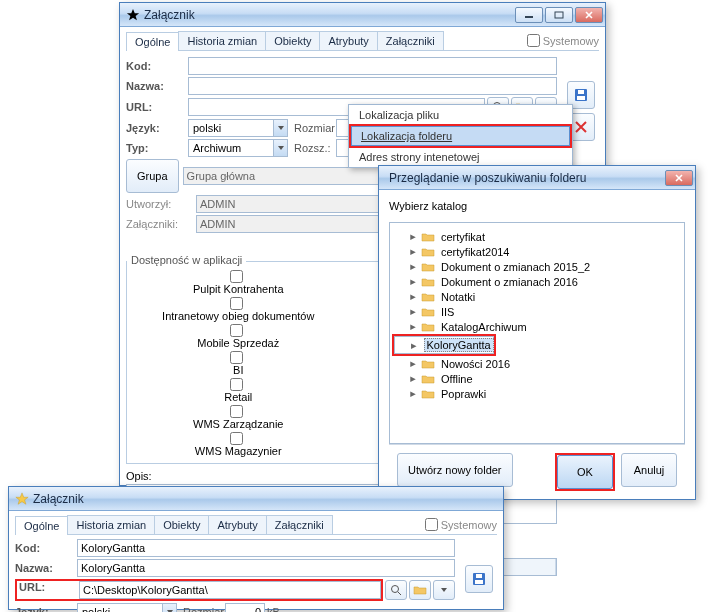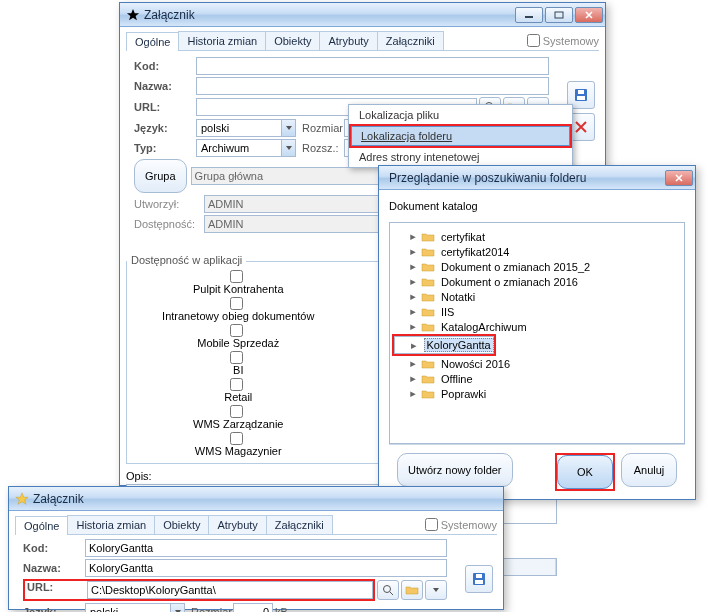--- a/index.html
+++ b/index.html
@@ -12,28 +12,28 @@
   .tb-btn { width: 28px; height: 16px; margin-left: 2px; border: 1px solid #6b8fb8; background: linear-gradient(#f5f9fe,#cde0f5); border-radius: 2px; display: flex; align-items: center; justify-content: center; font-size: 9px; font-family: Arial; }
   .tb-btn.close { background: linear-gradient(#f2b3ae,#d96b60); color: #fff; }
   .tb-btn svg { display: block; }
 
   .client { padding: 4px 6px 6px; position: relative; }
 
   .tabs { display: flex; border-bottom: 1px solid #b9cde2; }
   .tab { padding: 3px 8px; border: 1px solid #b9cde2; border-bottom: none; background: #eef4fb; margin-right: -1px; color: #1a2b45; }
   .tab.active { background: #fff; position: relative; top: 1px; }
 
-  .row { display: flex; align-items: center; margin: 2px 8px; }
+  .row { display: flex; align-items: center; margin: 2px 0; }
   .lbl { width: 62px; color: #555; font-weight: bold; }
   .inp { flex: 1; height: 18px; border: 1px solid #a7bcd4; padding: 1px 3px; background: #fff; }
   .inp.grey { background: #f0f0f0; color: #666; }
   .sel { width: 100px; height: 18px; border: 1px solid #a7bcd4; background: #fff; display: flex; align-items: center; justify-content: space-between; padding: 0 0 0 4px; }
   .sel .arr { width: 14px; height: 16px; background: linear-gradient(#e8f1fc,#c4dbf3); border-left: 1px solid #a7bcd4; display:flex;align-items:center;justify-content:center;}
   .mini { width: 42px; color:#555; margin-left:6px; }
-  .btn { height: 20px; border: 1px solid #a7bcd4; border-radius: 10px; background: linear-gradient(#fbfdff,#e2edf9); padding: 16px 10px; display:flex;align-items:center; }
+  .btn { height: 20px; border: 1px solid #a7bcd4; border-radius: 3px; background: linear-gradient(#fbfdff,#e2edf9); padding: 16px 10px; display:flex;align-items:center; }
   .iconbtn { width: 22px; height: 20px; border:1px solid #a7bcd4; border-radius:3px; background:linear-gradient(#fbfdff,#e2edf9); display:flex;align-items:center;justify-content:center; margin-left:2px; }
 
   .grpbox { border:1px solid #b9cde2; padding:6px 8px 4px; margin:6px 0; position:relative; }
   .grpbox .legend { position:absolute; top:-8px; left:0; background:#fff; padding:0 4px; color:#555; }
 
   .chk { display:flex; align-items:center; margin:2px 0;flex-direction:column; }
   .chk input { margin:0 4px 0 0; width:13px;height:13px; }
 
   .textarea { border:1px solid #a7bcd4; background:#fff; height:40px; margin-top:2px; }
   .tablehead { display:flex; border:1px solid #a7bcd4; background:#eff5fb; }
@@ -181,21 +181,21 @@
           </div>
         <span style="width:4px"></span>
         <input class="inp grey" value="Grupa główna" style="">
       </div>
       <div class="row">
           <span class="lbl" style="font-weight:normal;color:#888;width:70px">Utworzył:</span>
         <input class="inp grey" style="flex: 1 1 0%;" value="ADMIN">
         <input class="inp grey" style="width: 80px; flex: 0 0 auto; margin-left: 4px;" value="2015-09-15">
       </div>
       <div class="row">
-          <span class="lbl" style="font-weight:normal;color:#888;width:70px">Dostępność:</span>
+          <span class="lbl" style="font-weight:normal;color:#888;width:70px">Załączniki:</span>
         <input class="inp grey" style="flex: 1 1 0%;" value="ADMIN">
         <input class="inp grey" style="width: 80px; flex: 0 0 auto; margin-left: 4px;" value="2015-09-15">
       </div>
       <div class="row" style="justify-content:flex-end">
         <div class="iconbtn">
             <svg width="12" height="12">
               <circle cx="5" cy="5" r="3.5" fill="none" stroke="#555"></circle>
               <path d="M8 8l3 3" stroke="#555"></path>
             </svg>
           </div>
@@ -287,21 +287,21 @@
 <div class="window" style="left:378px; top:165px; width:318px; height:335px;">
   <div class="titlebar">
     <span class="title">Przeglądanie w poszukiwaniu folderu</span>
     <div class="tb-btn close">
         <svg width="10" height="8">
           <path d="M2 1L8 7M8 1L2 7" stroke="#fff" stroke-width="1.6"></path>
         </svg>
       </div>
   </div>
   <div class="client" style="padding:10px">
-    <div>Dokument katalog</div>
+    <div>Wybierz katalog</div>
     <div style="border:1px solid #a7bcd4; height:222px; margin:10px 0 0; overflow:hidden;">
       <div class="tree" style="padding:6px 2px;">
         <div class="node">
             <span class="exp">▸</span>
             <svg class="folder fold" viewBox="0 0 14 12">
               <path d="M1 3h4l1 1h7v6H1z"></path>
             </svg>
             <span class="lbltxt">certyfikat</span>
           </div>
         <div class="node">

